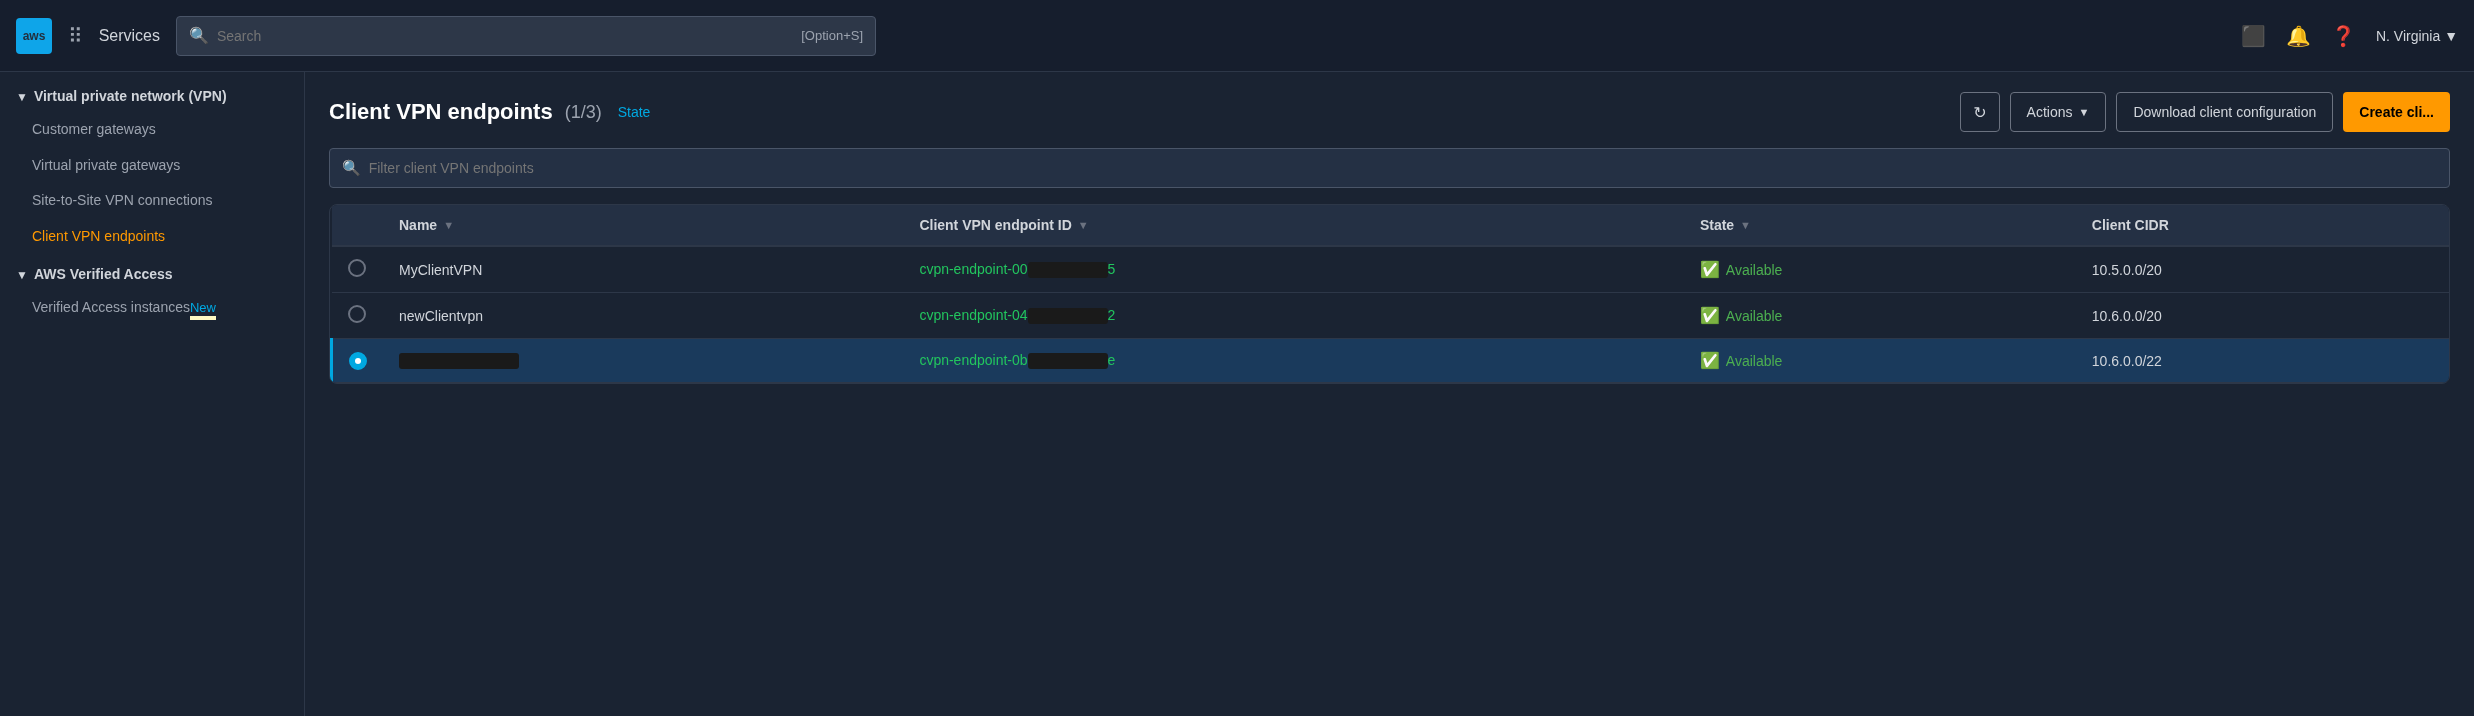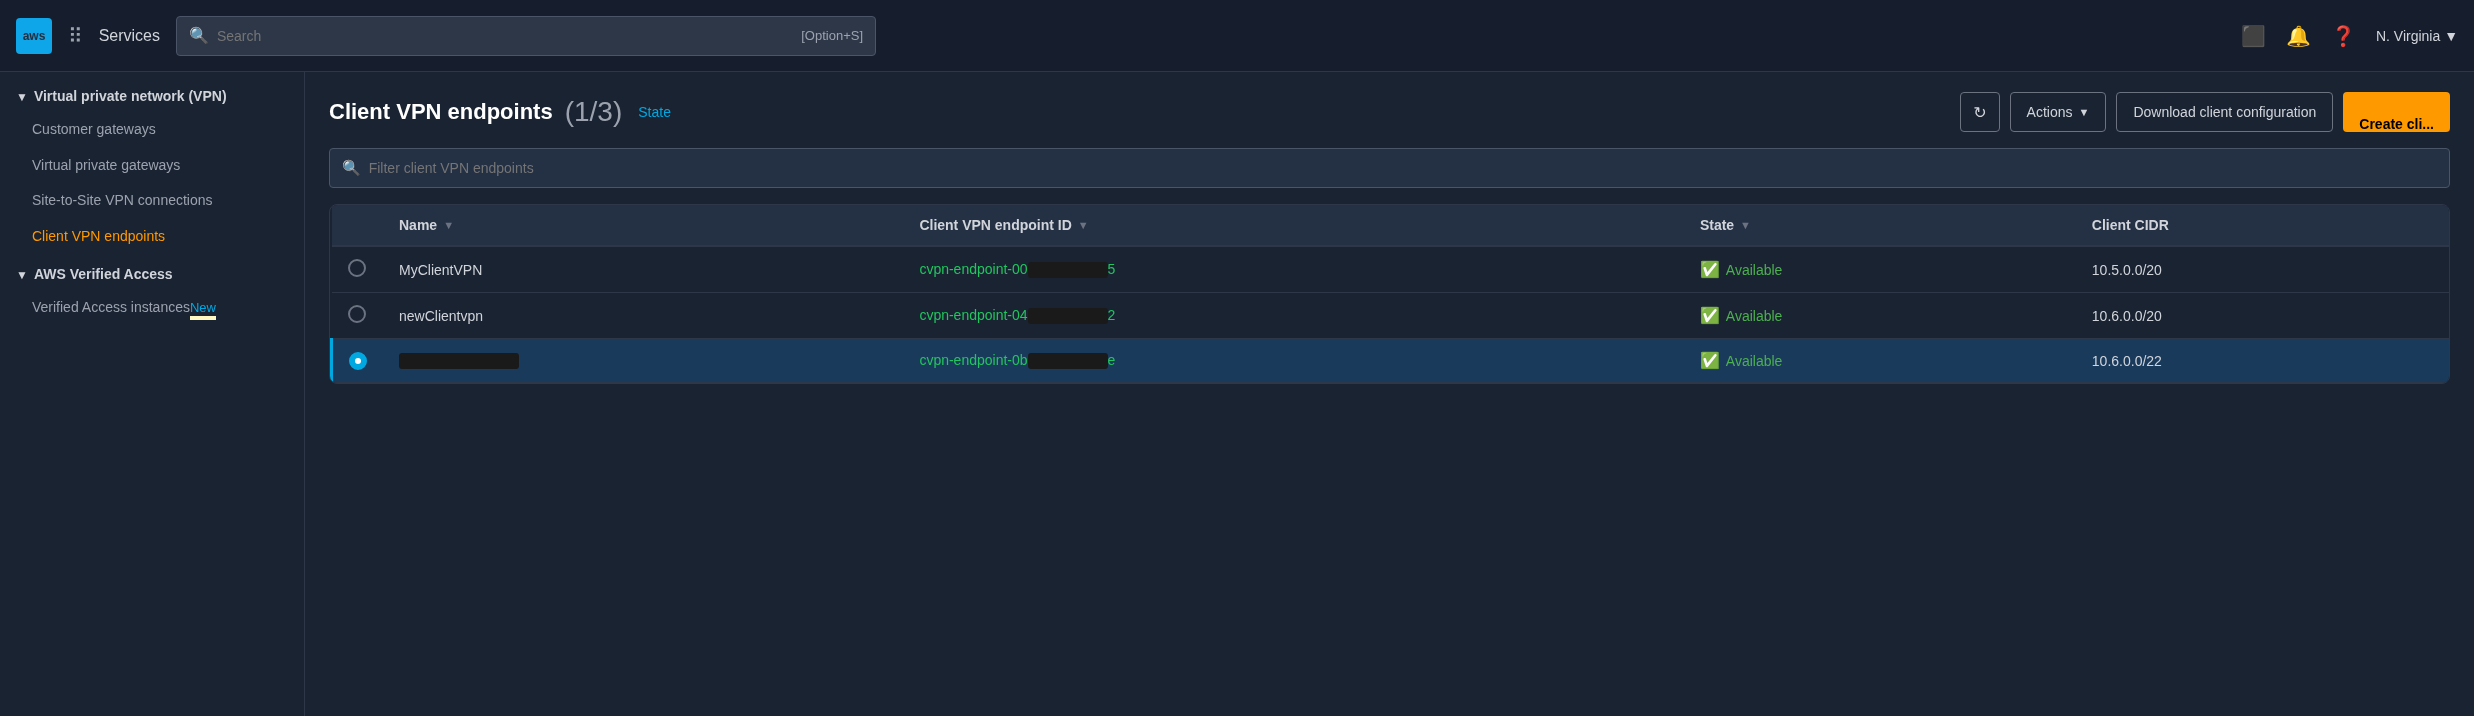--- a/index.html
+++ b/index.html
@@ -176,21 +176,21 @@
       margin-bottom: 16px;
     }
     .page-title {
       color: #ffffff;
       font-size: 22px;
       font-weight: 700;
       white-space: nowrap;
     }
     .page-count {
       color: #9ca3af;
-      font-size: 28px;
+      font-size: 18px;
       font-weight: 400;
     }
     .info-link {
       color: #00a8e1;
       font-size: 14px;
       cursor: pointer;
       text-decoration: none;
       margin-left: 4px;
     }
     .header-actions {
@@ -229,21 +229,21 @@
       background: #ff9900;
       border: none;
       border-radius: 4px;
       color: #000000;
       padding: 0 16px;
       cursor: pointer;
       font-size: 14px;
       font-weight: 700;
       height: 40px;
       display: flex;
-      align-items: flex-end;
+      align-items: center;
       white-space: nowrap;
     }
 
     
     .filter-bar {
       display: flex;
       align-items: center;
       background: #243044;
       border: 1px solid #4a5568;
       border-radius: 4px;

